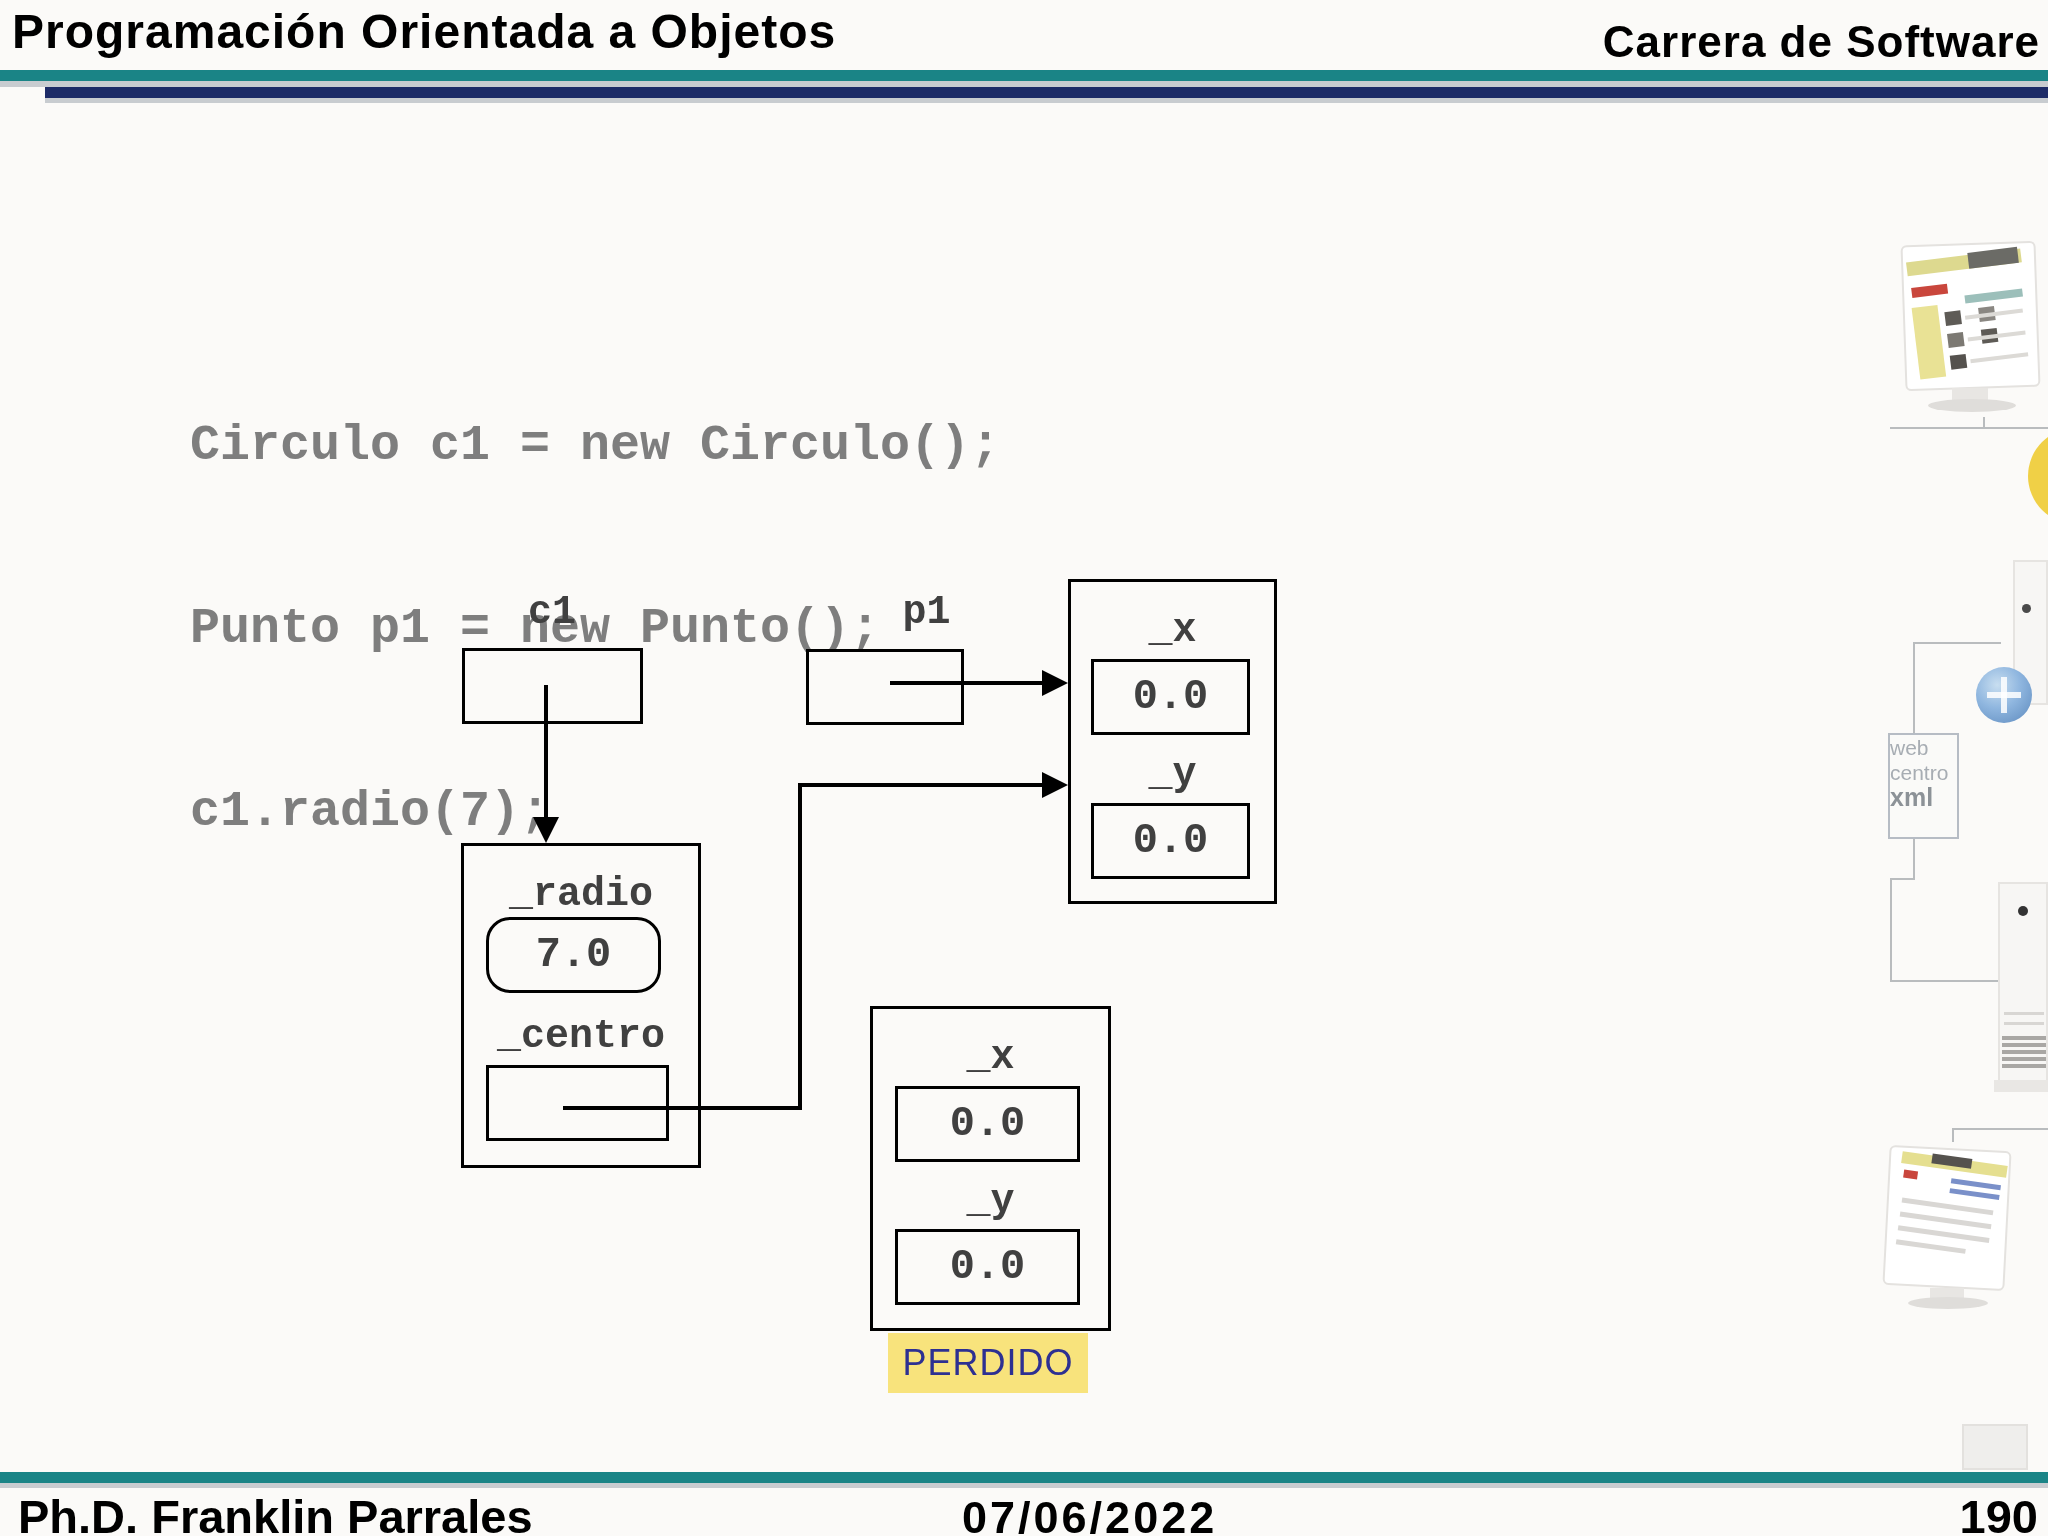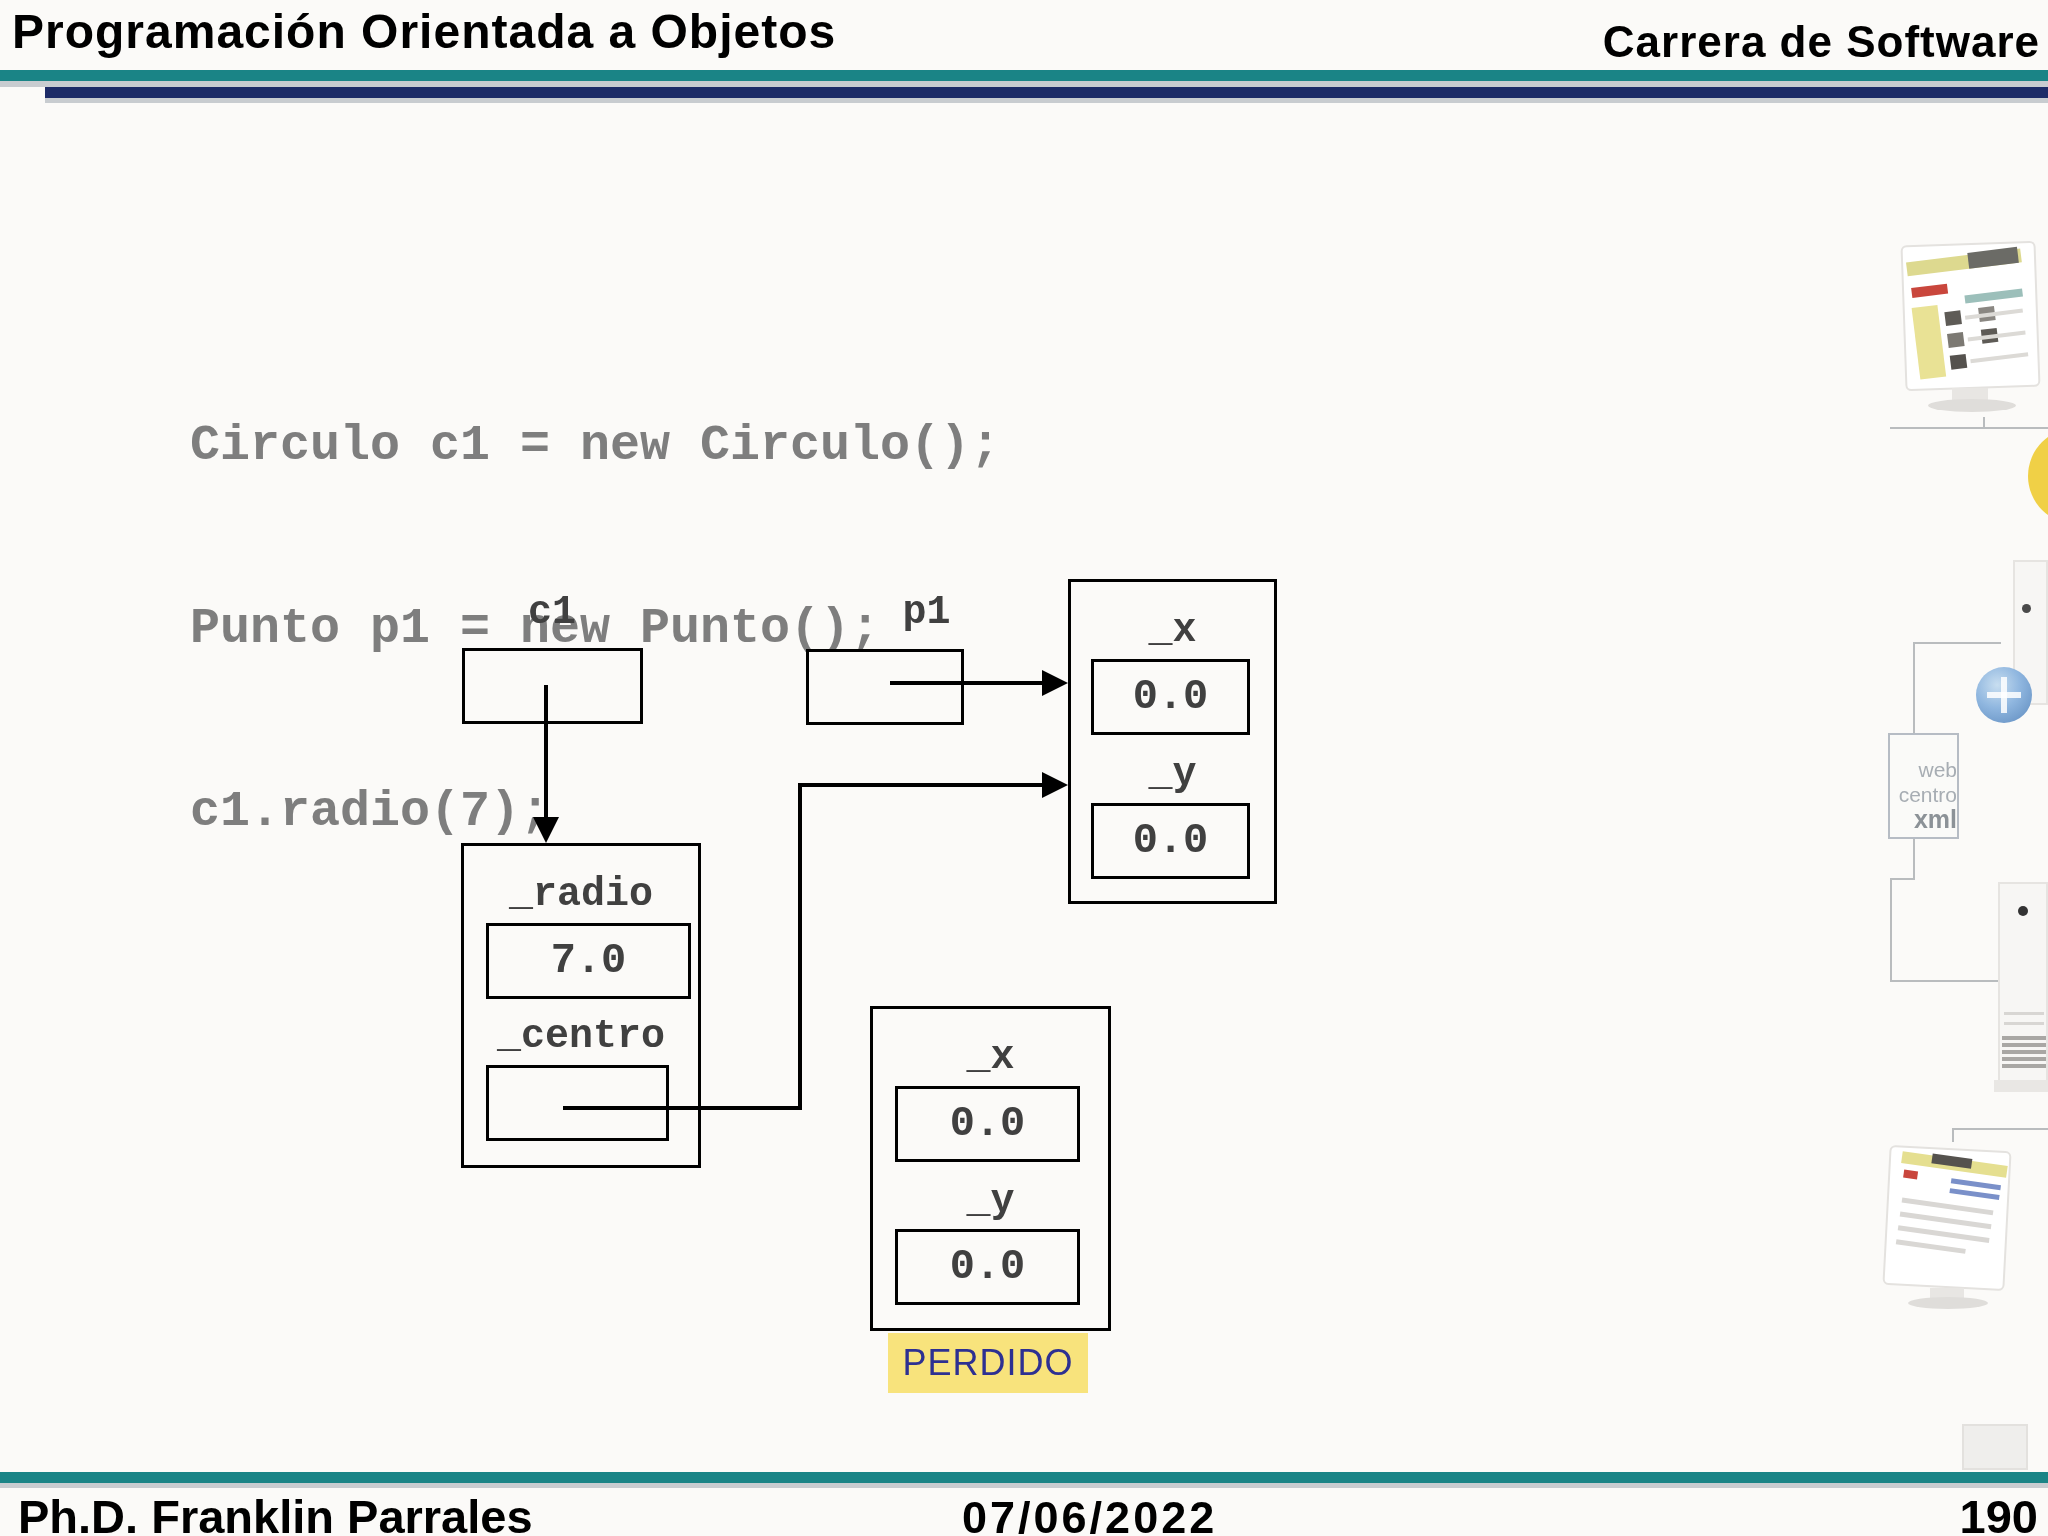--- a/index.html
+++ b/index.html
@@ -37,21 +37,21 @@
   .ah-right{width:0;height:0;border-top:13px solid transparent;border-bottom:13px solid transparent;
             border-left:26px solid #000;}
   .perdido{background:#F8E37C;color:#2D3092;font-size:36px;font-weight:500;
            text-align:center;line-height:60px;letter-spacing:1px;}
 
   
   .net{background:#B9BCBE;}
   .panel{background:#F7F6F4;border:2px solid #E6E4E1;box-sizing:border-box;}
   .mon-body{background:#FFFFFF;border:2px solid #E4E2DF;border-radius:6px;box-sizing:border-box;}
   .webbox{border:2px solid #B6BCC4;background:#FAFAF8;box-sizing:border-box;overflow:hidden;
-          color:#A7ADB3;font-size:21px;line-height:25px;text-align:right;padding-top:22px;}
+          color:#A7ADB3;font-size:21px;line-height:25px;text-align:left;}
   .webbox .xml{color:#8C9297;font-size:25px;font-weight:bold;}
   .globe{border-radius:50%;background:radial-gradient(circle at 38% 32%,#C8DEF0 0%,#8FB6DF 45%,#5B88BC 100%);}
   .globe-plus-v{left:25px;top:10px;width:6px;height:36px;background:rgba(255,255,255,.85);}
   .globe-plus-h{left:11px;top:25px;width:34px;height:6px;background:rgba(255,255,255,.85);}
   .ycircle{border-radius:50%;background:#F0D046;}
   .ellipse{border-radius:50%;background:#DFDDDA;}
 </style>
 </head>
 <body>
 
@@ -83,21 +83,21 @@
   <div class="abs line" style="left:890px;top:681px;width:155px;height:4px;"></div>
   <div class="abs ah-right" style="left:1042px;top:670px;"></div>
 
   <div class="abs line" style="left:563px;top:1106px;width:239px;height:4px;"></div>
   <div class="abs line" style="left:798px;top:785px;width:4px;height:325px;"></div>
   <div class="abs line" style="left:798px;top:783px;width:244px;height:4px;"></div>
   <div class="abs ah-right" style="left:1042px;top:772px;"></div>
 
   <div class="abs box" style="left:461px;top:843px;width:240px;height:325px;">
     <div class="abs mono field-label" style="top:26px;">_radio</div>
-    <div class="abs box mono val" style="left:22px;top:77px;width:205px;height:76px;">7.0</div>
+    <div class="abs box mono val" style="left:22px;top:71px;width:175px;height:76px;border-radius:24px;">7.0</div>
     <div class="abs mono field-label" style="top:168px;">_centro</div>
     <div class="abs box" style="left:22px;top:219px;width:183px;height:76px;"></div>
   </div>
 
   <div class="abs box" style="left:1068px;top:579px;width:209px;height:325px;">
     <div class="abs mono field-label" style="top:26px;">_x</div>
     <div class="abs box mono val" style="left:20px;top:77px;width:159px;height:76px;">0.0</div>
     <div class="abs mono field-label" style="top:170px;">_y</div>
     <div class="abs box mono val" style="left:20px;top:221px;width:159px;height:76px;">0.0</div>
   </div>

